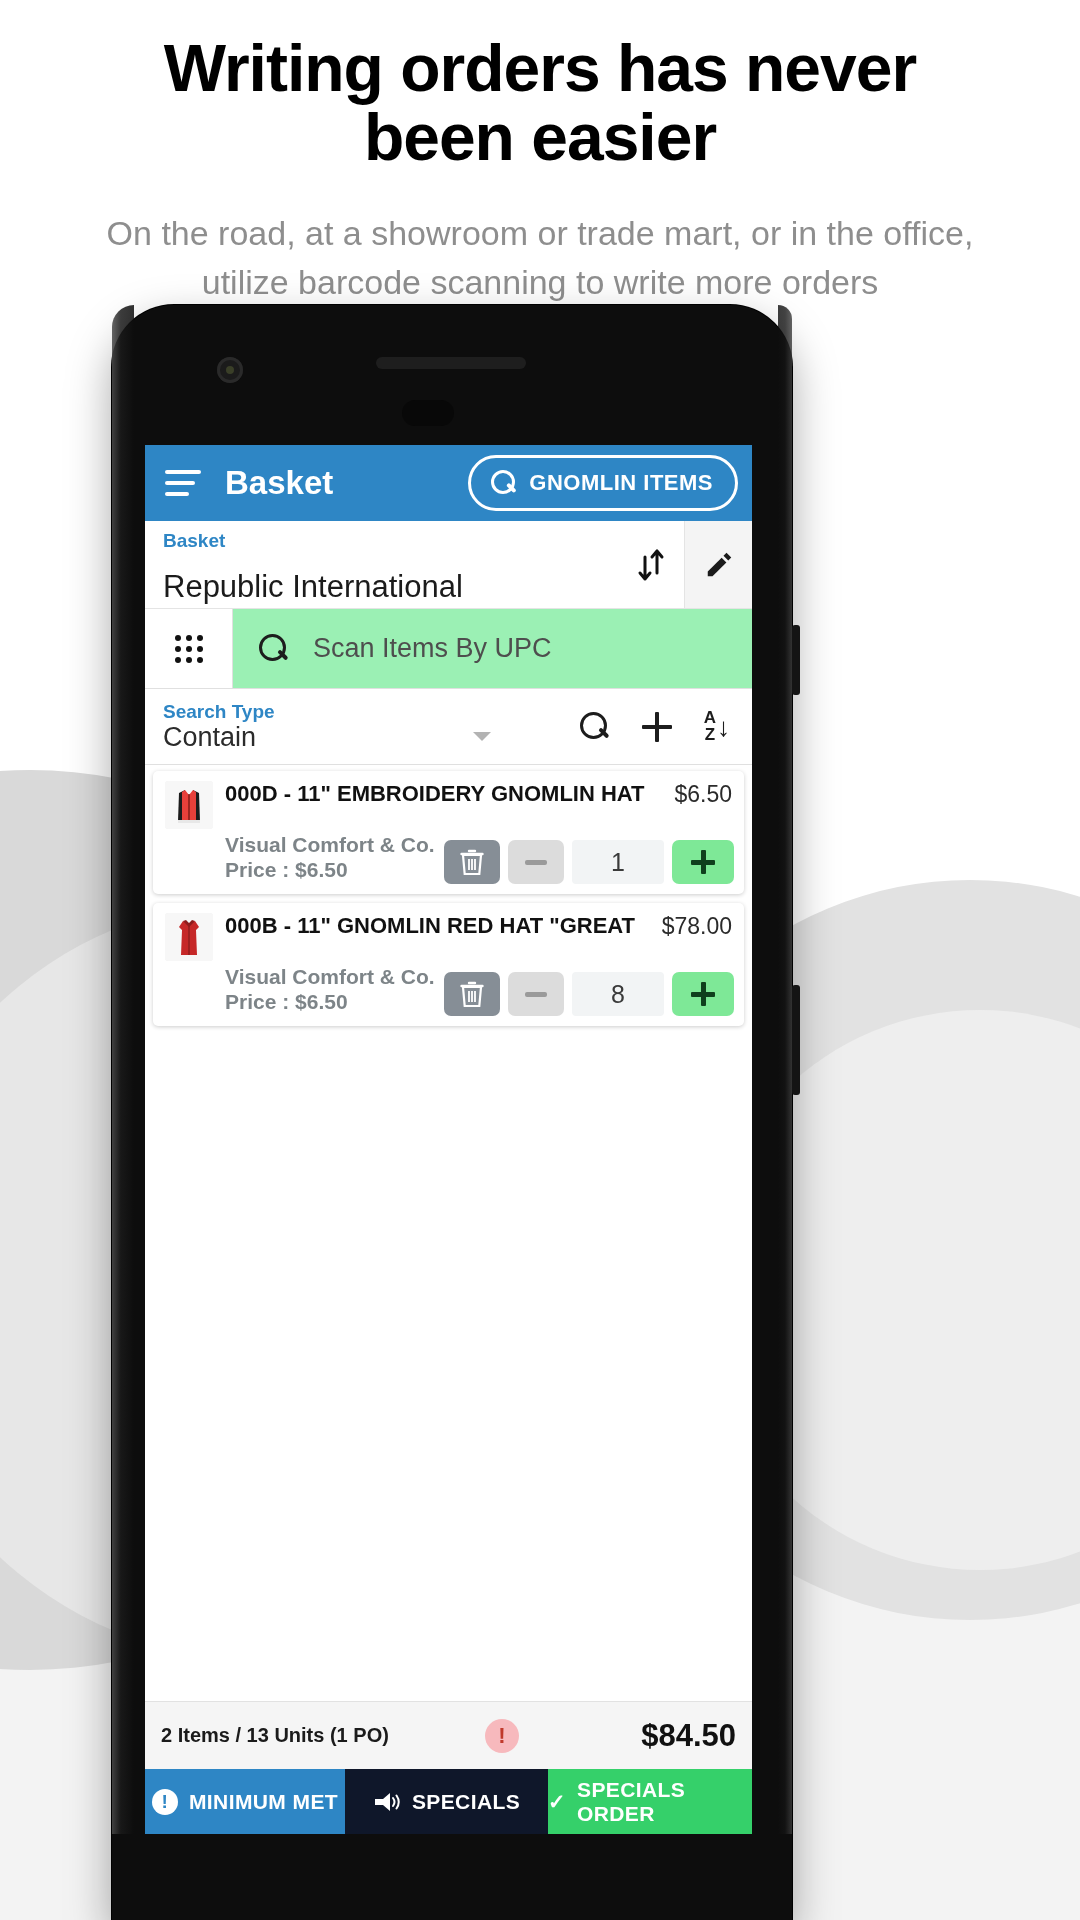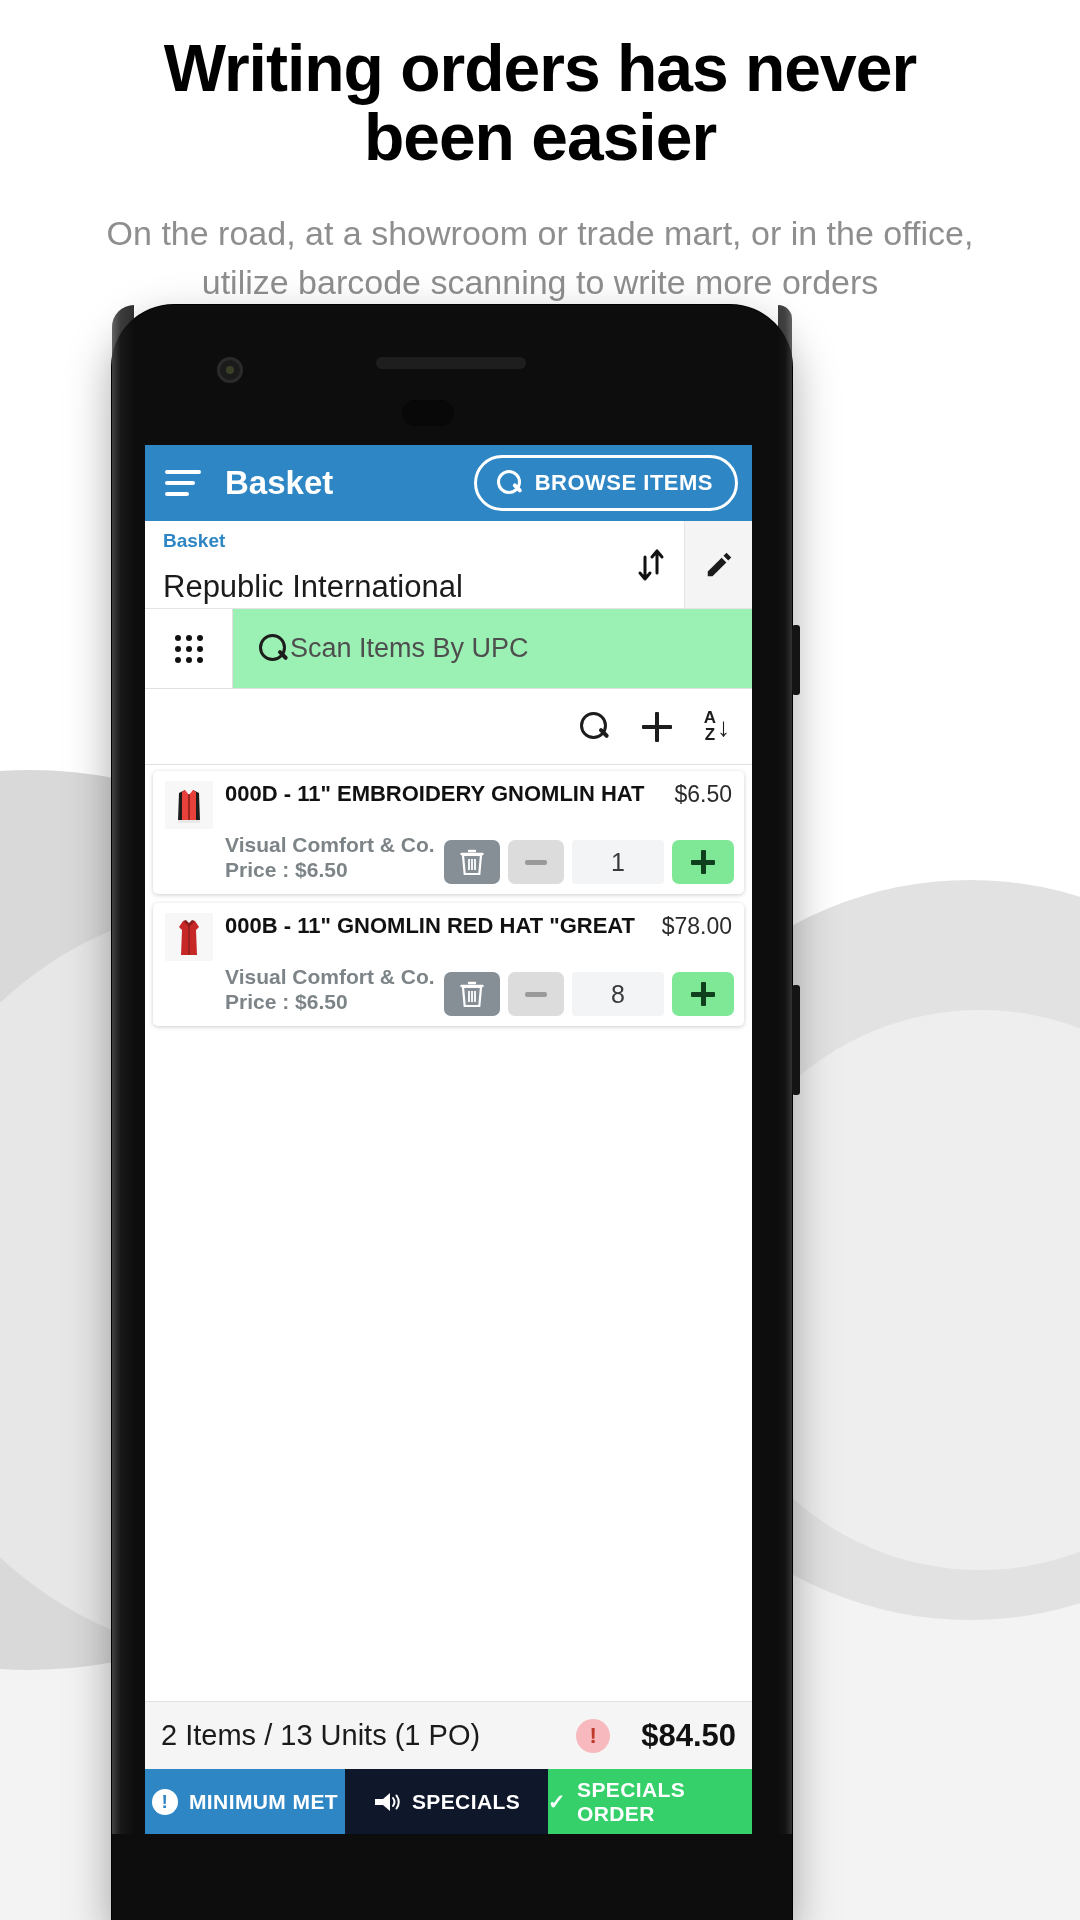--- a/index.html
+++ b/index.html
@@ -139,21 +139,21 @@
   .pencil svg { display:block; }
 
   
   .scan-row { height: 80px; flex: 0 0 80px; display: flex; align-items: stretch;
      border-bottom: 1px solid #e0e0e0; }
   .keypad-btn { width: 88px; background:#fff; display:flex; align-items:center;
      justify-content:center; border-right: 1px solid #e0e0e0; cursor:pointer; }
   .dots { display: grid; grid-template-columns: repeat(3, 6px); gap: 5px; }
   .dots span { width: 6px; height: 6px; border-radius: 50%; background: #111; display:block; }
   .scan-field { flex: 1 1 auto; background: #9bf0b4; display: flex; align-items: center;
-     gap: 1px; padding-left: 26px; cursor: text; }
+     gap: 24px; padding-left: 26px; cursor: text; }
   .scan-field .mag { color: #1d1d1d; width: 30px; height: 30px; flex: 0 0 30px; }
   .scan-field .mag::before { width: 21px; height: 21px; }
   .scan-field .mag::after { left: 18px; top: 19px; width: 12px; }
   .scan-placeholder { color: #4e4e4e; font-size: 27px; }
 
   
   .stype-row { height: 76px; flex: 0 0 76px; display: flex; align-items: center;
      border-bottom: 1px solid #e0e0e0; background: #fff; padding-left: 18px; }
   .stype-left { flex: 0 0 350px; position: relative; }
   .stype-label { color: #2e86c5; font-size: 19px; font-weight: 700; }
@@ -204,21 +204,21 @@
   .qbtn.plus i::after  { top: 10px; left: 0; height: 5px; width: 24px; }
   .qty-val { width: 92px; height: 44px; background: #f2f4f5; border-radius: 4px;
      display: flex; align-items: center; justify-content: center; font-size: 25px; color: #3a3a3a; }
   .trash svg { display:block; }
 
   
   .totals {
     height: 68px; flex: 0 0 68px; background: #f5f5f5; border-top: 1px solid #e2e2e2;
     display: flex; align-items: center; padding: 0 16px;
   }
-  .totals-left { font-size: 29px; color: #1b1b1b; font-weight: 400; }
+  .totals-left { font-size: 20px; color: #1b1b1b; font-weight: 700; }
   .warn-dot { width: 34px; height: 34px; border-radius: 50%; background: #f7b9bd;
      margin-left: 96px; display:flex; align-items:center; justify-content:center;
      color:#c0392b; font-size: 22px; font-weight: 700; }
   .totals-right { margin-left: auto; font-size: 31px; font-weight: 700; color: #111; }
 
   
   .actions { height: 66px; flex: 0 0 66px; display: flex; }
   .act { flex: 1 1 0; display: flex; align-items: center; justify-content: center;
      gap: 11px; color: #fff; font-size: 21px; font-weight: 700; letter-spacing: .4px;
      cursor: pointer; }
@@ -261,21 +261,21 @@
 
     <header class="appbar">
       <div class="hamburger">
         <i></i>
           <i></i>
           <i></i>
       </div>
       <div class="appbar-title">Basket</div>
       <div class="browse-btn">
         <span class="mag"></span>
-        <span>BROWSE ITEMS</span>
+        <span>GNOMLIN ITEMS</span>
       </div>
     </header>
 
     <div class="basket-row">
       <div class="basket-info">
         <div class="basket-label">Basket</div>
         <div class="basket-name">Republic International</div>
       </div>
       <div class="icon-swap">
         <svg width="30" height="34" viewBox="0 0 30 34">
@@ -307,20 +307,25 @@
             <span></span>
         </span>
       </div>
       <label class="scan-field">
         <span class="mag"></span>
         <span class="scan-placeholder">Scan Items By UPC</span>
       </label>
     </div>
 
     <div class="stype-row">
+      <div class="stype-left">
+        <div class="stype-label">Search Type</div>
+        <div class="stype-value">Contain</div>
+        <span class="caret"></span>
+      </div>
       <div class="stype-actions">
         <span class="mag"></span>
         <span class="plus-ico"></span>
         <span class="sort-ico">
           <span class="sort-az">
             <span>A</span><br>
             <span>Z</span>
           </span>
           <span class="sort-arrow">↓</span>
         </span>

